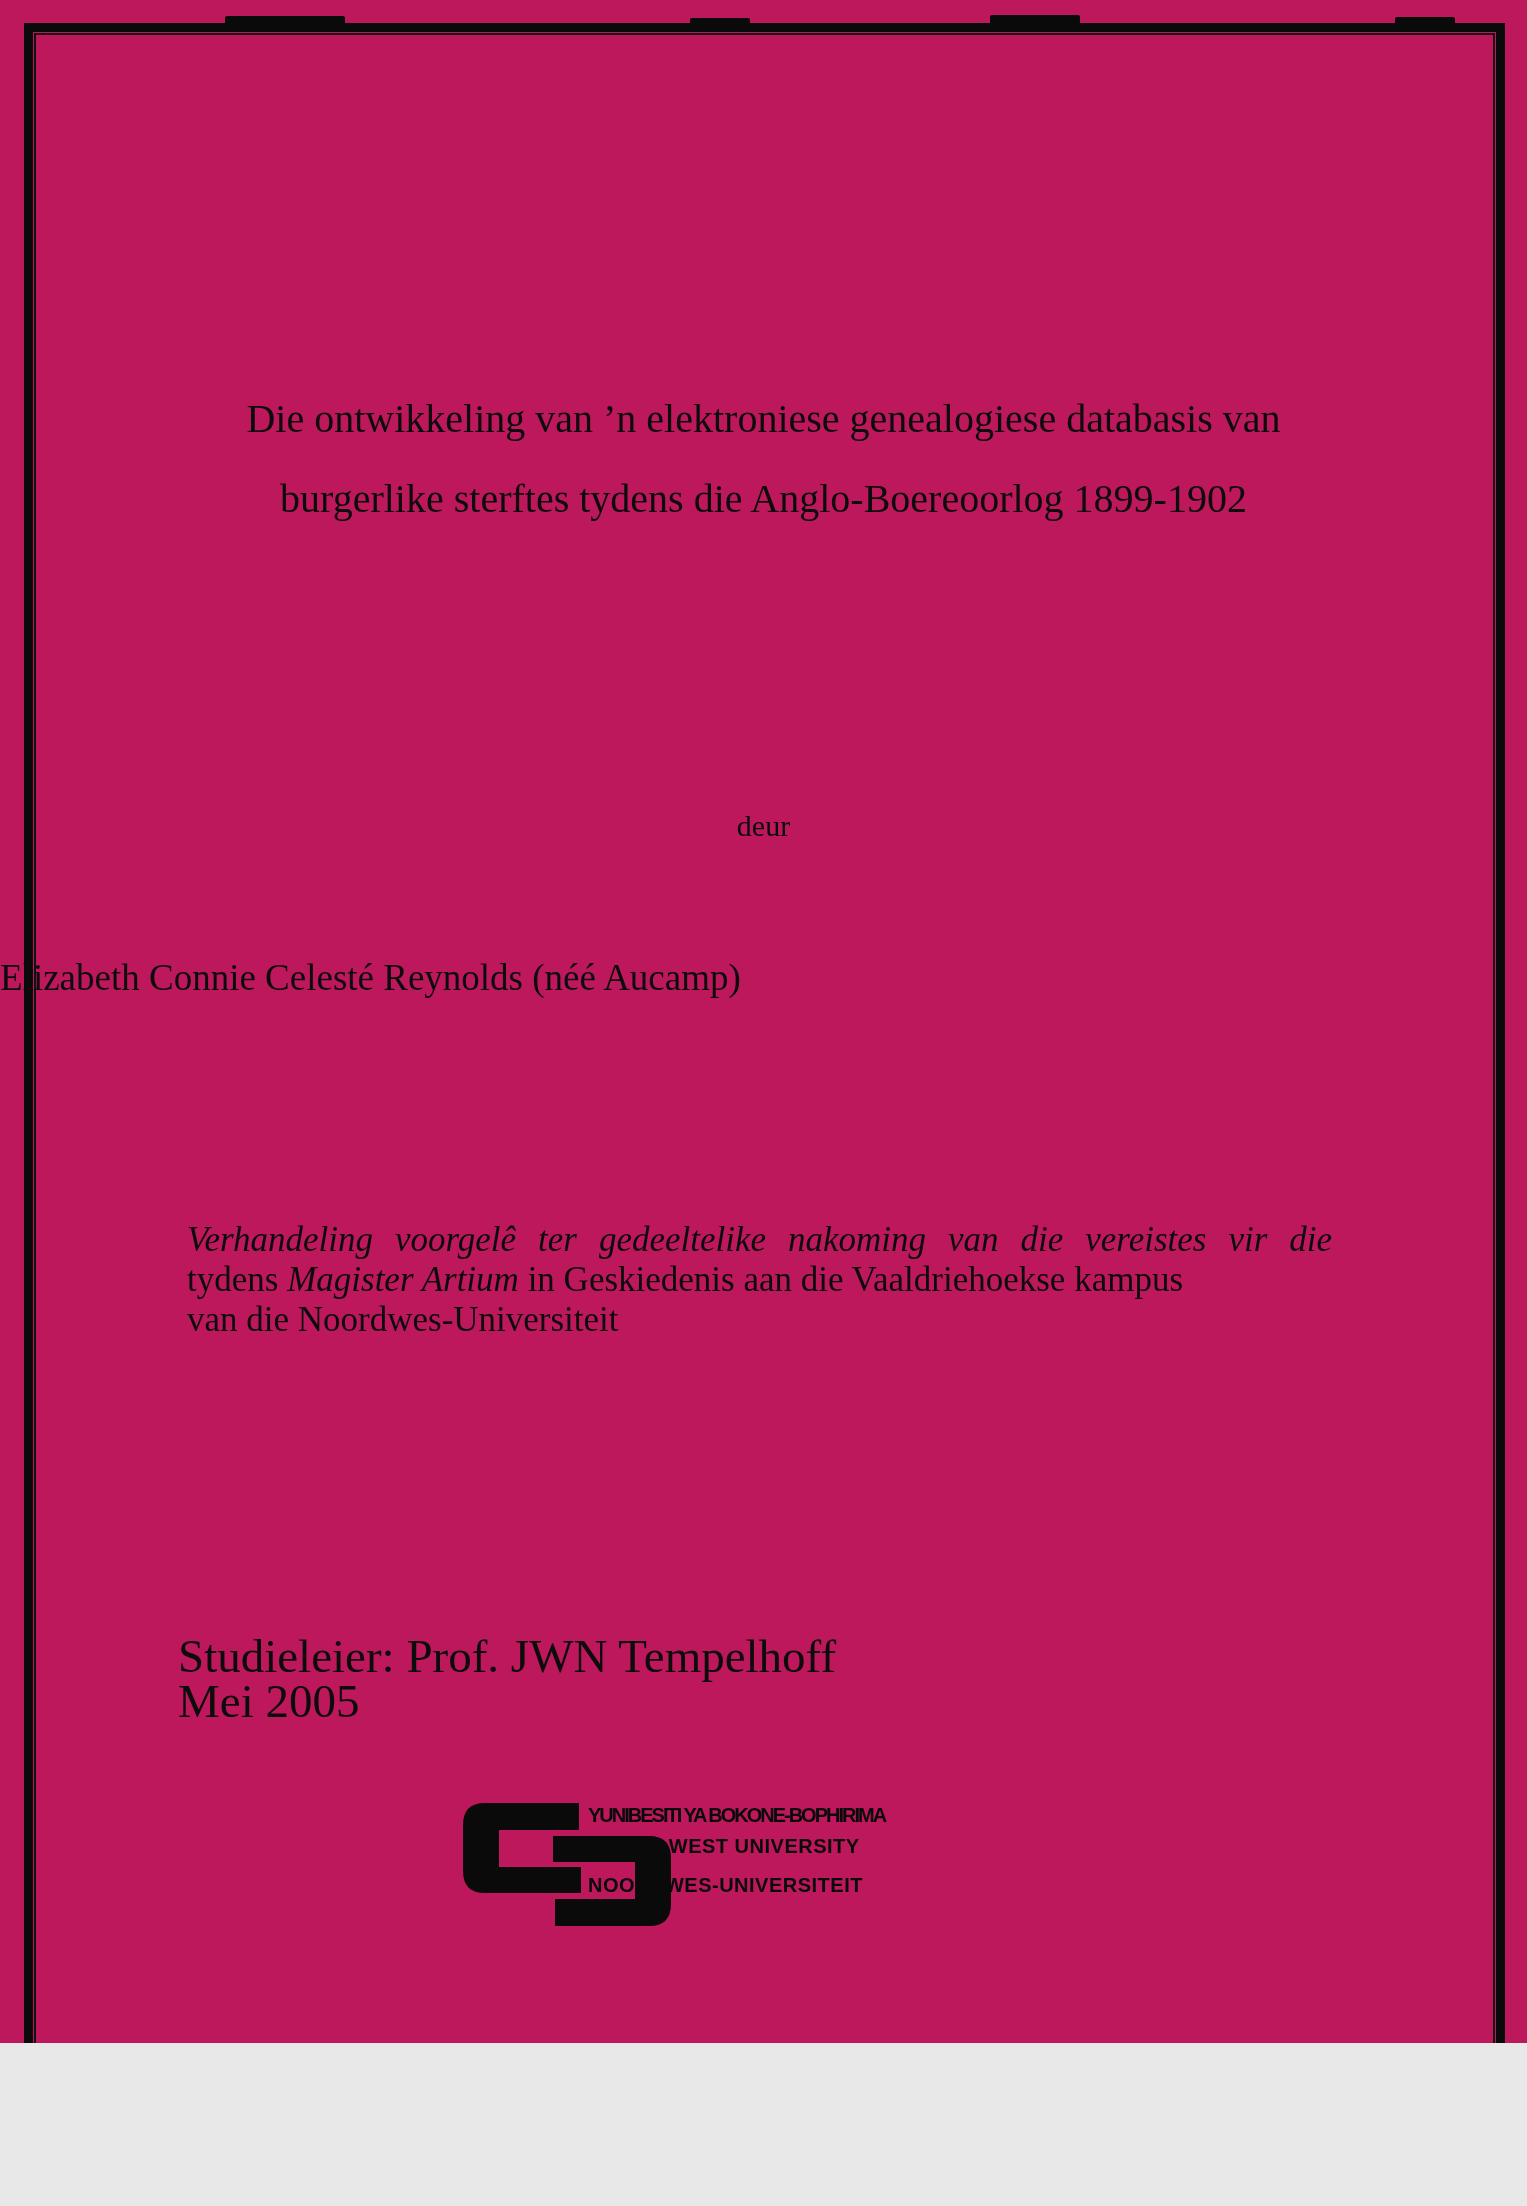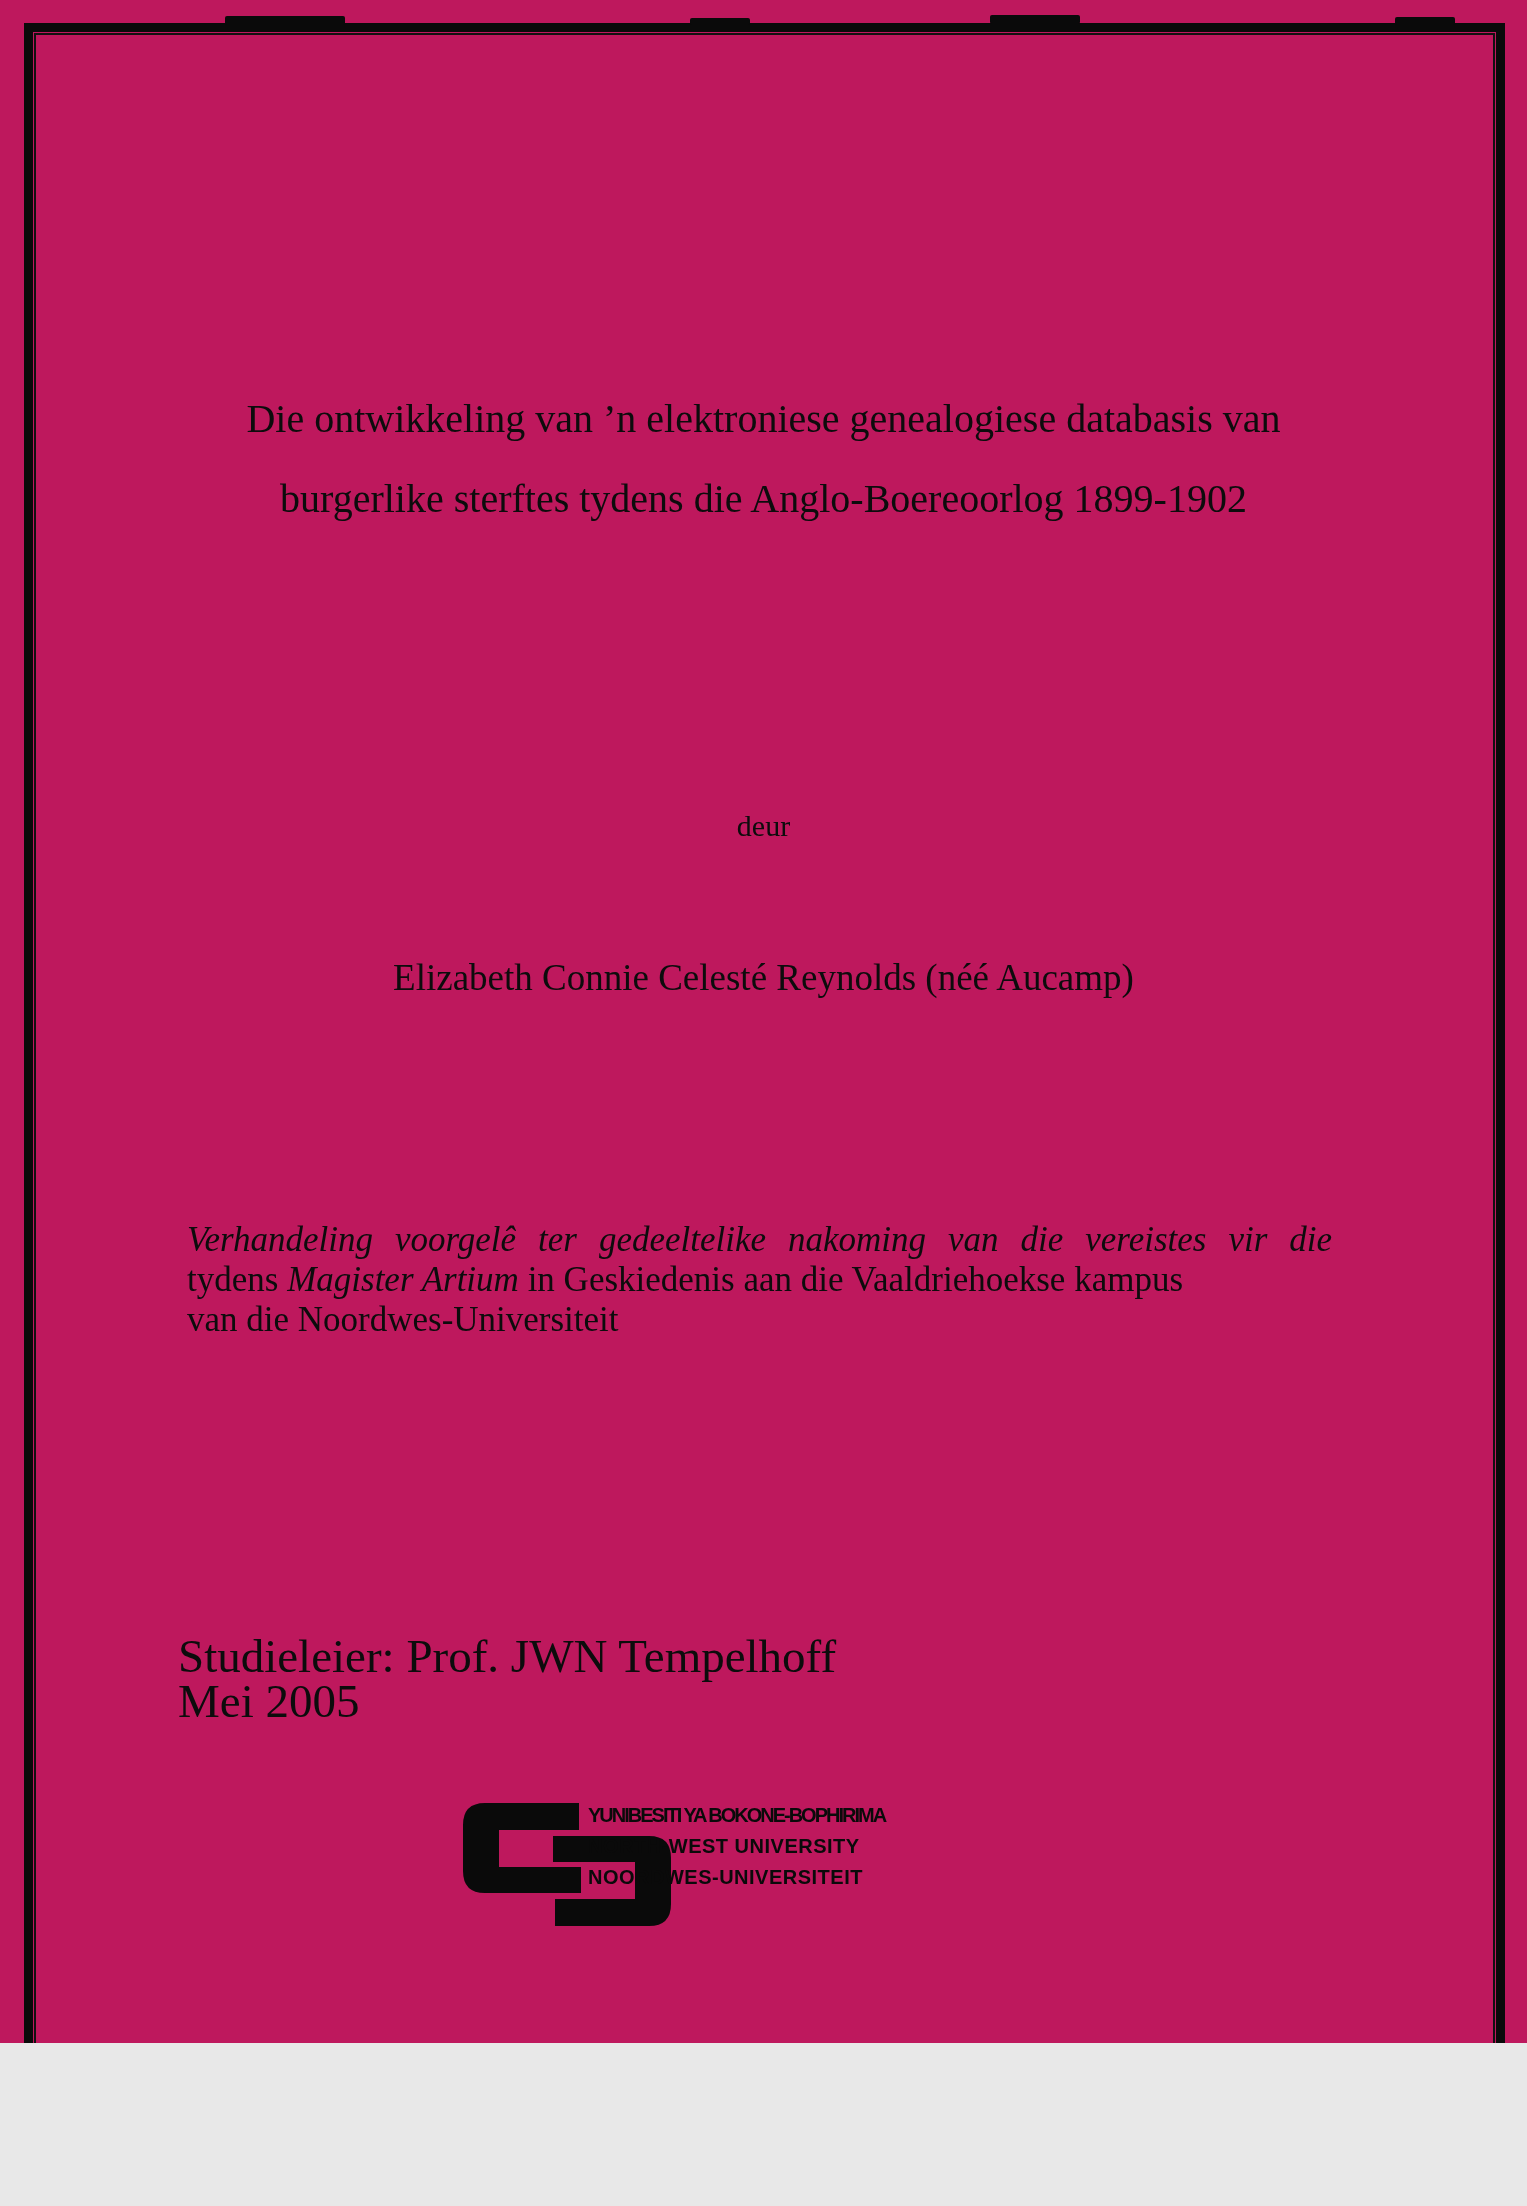--- a/index.html
+++ b/index.html
@@ -54,21 +54,20 @@
   .byline {
     position: absolute;
     left: 0; right: 0; top: 806px;
     text-align: center;
     font-size: 30px;
     line-height: 40px;
   }
   .author {
     position: absolute;
     left: 0; right: 0; top: 957px;
-    text-align: center;
     font-size: 37px;
     line-height: 42px;
   }
   .declaration {
     position: absolute;
     left: 187px; top: 1220px;
     width: 1145px;
     font-size: 35px;
     line-height: 40px;
   }
@@ -100,21 +99,21 @@
     left: 125px; top: 0;
     width: 478px;
     font-family: Liberation Sans, sans-serif;
     font-weight: bold;
     font-size: 20px;
     line-height: 31px;
     color: #0a0a0a;
   }
   .logo-text .l1 { letter-spacing: -2px; white-space: nowrap; }
   .logo-text .l2 { letter-spacing: 0.5px; white-space: nowrap; }
-  .logo-text .l3 { letter-spacing: 0.5px; white-space: nowrap; }
+  .logo-text .l3 { letter-spacing: 0.5px; white-space: nowrap; margin-top: 8px; }
 </style>
 </head>
 <body>
 
 <div class="page">
 
   <div class="frame-outer">
     <div class="frame-inner"></div>
   </div>
   <div class="smudge s1"></div>

